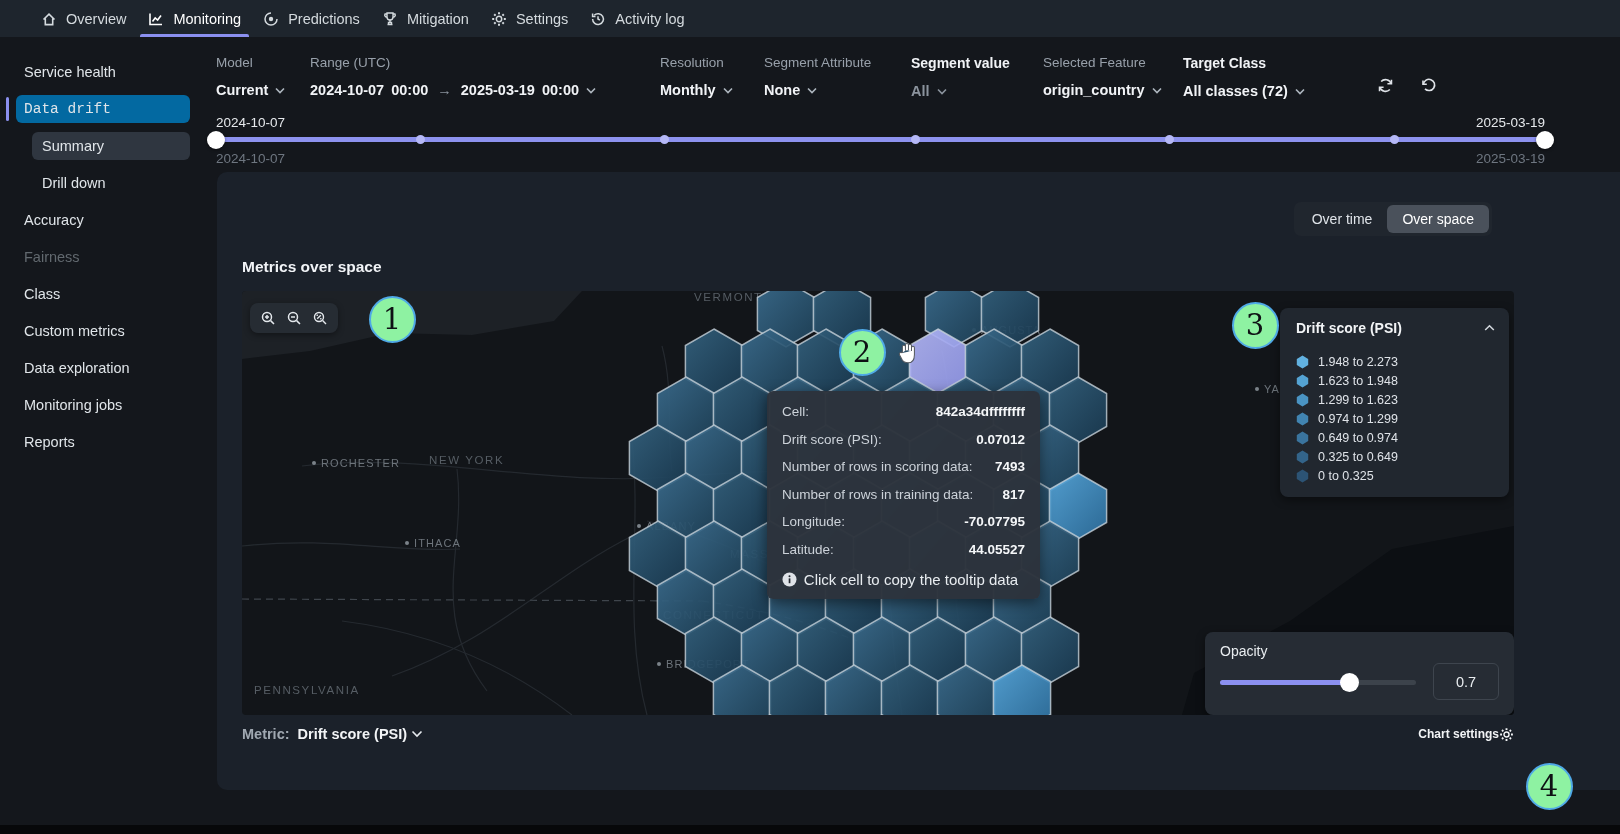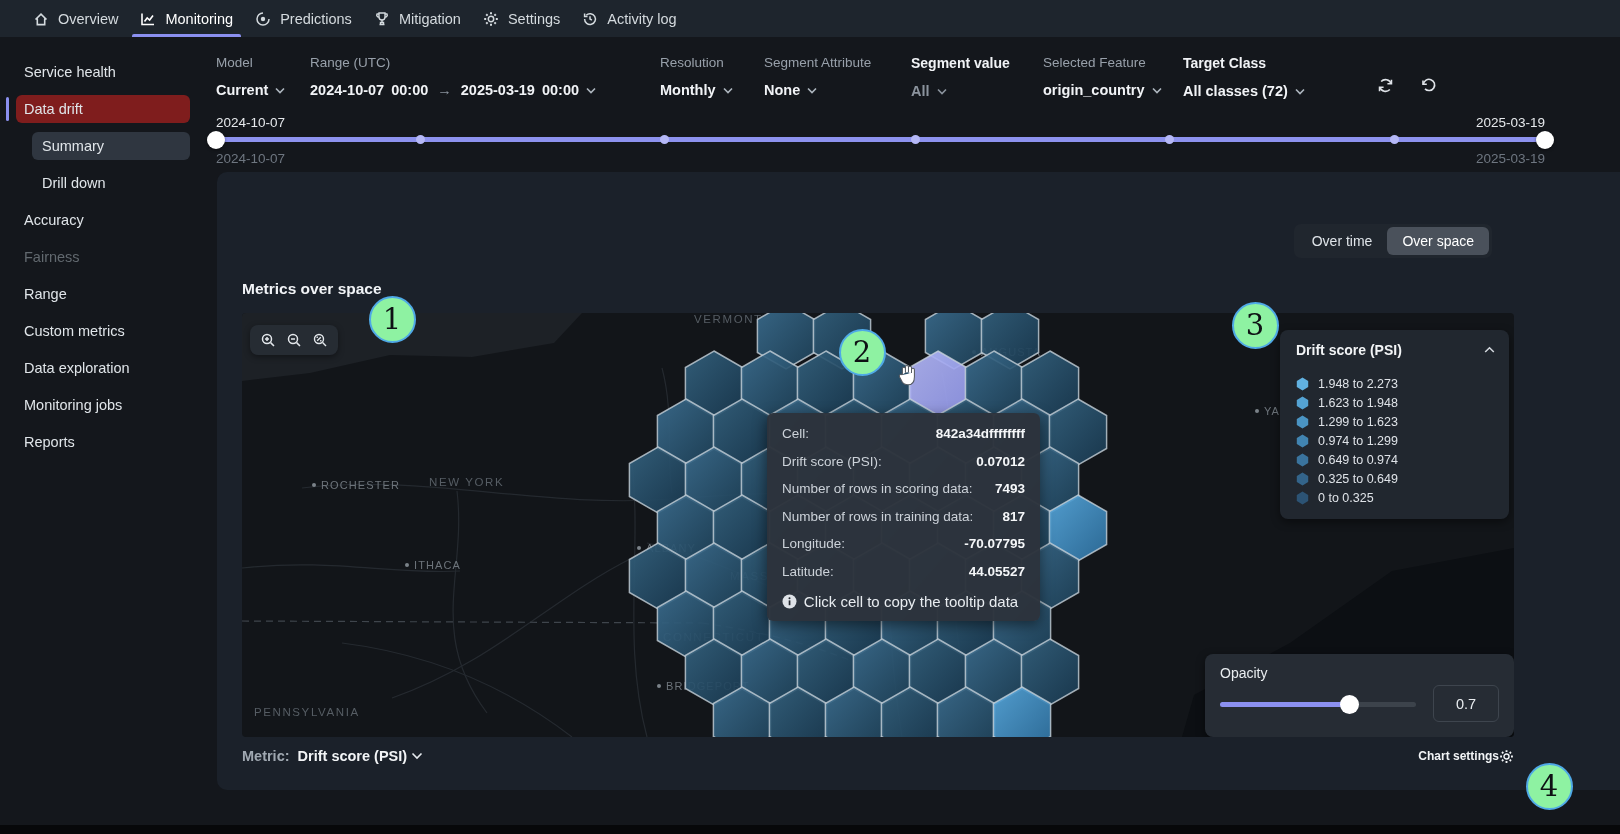--- a/index.html
+++ b/index.html
@@ -8,21 +8,21 @@
     position:relative;
     background:#14171c;
     font-family:"Liberation Sans", sans-serif;
     color:#e6eaee;
   }
   svg { display:block; }
 
   
   .topnav {
     position:absolute; top:0; left:0; right:0; height:37px;
-    background:#1e252d; display:flex; align-items:flex-start; padding-left:22px; z-index:20;
+    background:#1e252d; display:flex; align-items:flex-start; padding-left:30px; z-index:20;
   }
   .nav-item {
     display:flex; align-items:center; gap:9px; height:100%;
     padding:0 11px; color:#d4dade; font-size:14.5px; cursor:pointer; position:relative;
   }
   .nav-item.active { color:#ffffff; }
   .nav-item.active::after {
     content:""; position:absolute; left:3px; right:3px; bottom:0; height:3px;
     background:#8b90f0; border-radius:2px 2px 0 0;
   }
@@ -32,21 +32,21 @@
   .sidebar {
     position:absolute; top:37px; left:0; bottom:0; width:200px;
     background:#14171c; padding:21px 10px 0 16px; z-index:10;
   }
   .side-item {
     position:relative; height:28px; display:flex; align-items:center;
     padding-left:8px; margin-bottom:9px; border-radius:6px;
     color:#e0e5e9; font-size:14.5px; cursor:pointer;
   }
   .side-item.sub { margin-left:16px; padding-left:10px; }
-  .side-item.selected { background:#7f1d1d; }
+  .side-item.selected { background:#0369a1;font-family:Liberation Mono, monospace; }
   .side-item.selected::before {
     content:""; position:absolute; left:-10px; top:2px; bottom:2px; width:3px;
     background:#8b90f0; border-radius:2px;
   }
   .side-item.sub-selected { background:#2f3640; }
   .side-item.disabled { color:#62696f; cursor:default; }
 
   
   .main { position:absolute; left:200px; top:37px; right:0; bottom:0; }
 
@@ -80,21 +80,21 @@
     position:absolute; top:50%; width:18px; height:18px; margin-top:-9px;
     background:#ffffff; border-radius:50%; box-shadow:0 1px 3px rgba(0,0,0,.5); cursor:pointer;
   }
   .tl-handle.left { left:-9px; } .tl-handle.right { right:-9px; }
 
   
   .panel {
     position:absolute; left:17px; right:0; top:135px; height:618px;
     background:#1b212a; border-radius:10px 0 0 10px;
   }
-  .panel-inner { width:1275px; padding:52px 0 0 25px; }
+  .panel-inner { width:1275px; padding:30px 0 0 25px; }
   .toggle-row { display:flex; justify-content:flex-end; }
   .toggle-group {
     display:flex; background:#20262e; border-radius:7px; padding:3px; font-size:14px;
   }
   .toggle-btn { padding:6px 15px; border-radius:6px; color:#dfe4e9; cursor:pointer; }
   .toggle-btn.active { background:#4a515b; color:#ffffff; }
   .panel-title { margin-top:22px; font-size:15.5px; font-weight:700; color:#f2f4f7; }
 
   
   .map {
@@ -239,21 +239,21 @@
   <div class="side-item sub">
       <span>Drill down</span>
     </div>
   <div class="side-item">
       <span>Accuracy</span>
     </div>
   <div class="side-item disabled">
       <span>Fairness</span>
     </div>
   <div class="side-item">
-      <span>Range</span>
+      <span>Class</span>
     </div>
   <div class="side-item">
       <span>Custom metrics</span>
     </div>
   <div class="side-item">
       <span>Data exploration</span>
     </div>
   <div class="side-item">
       <span>Monitoring jobs</span>
     </div>

